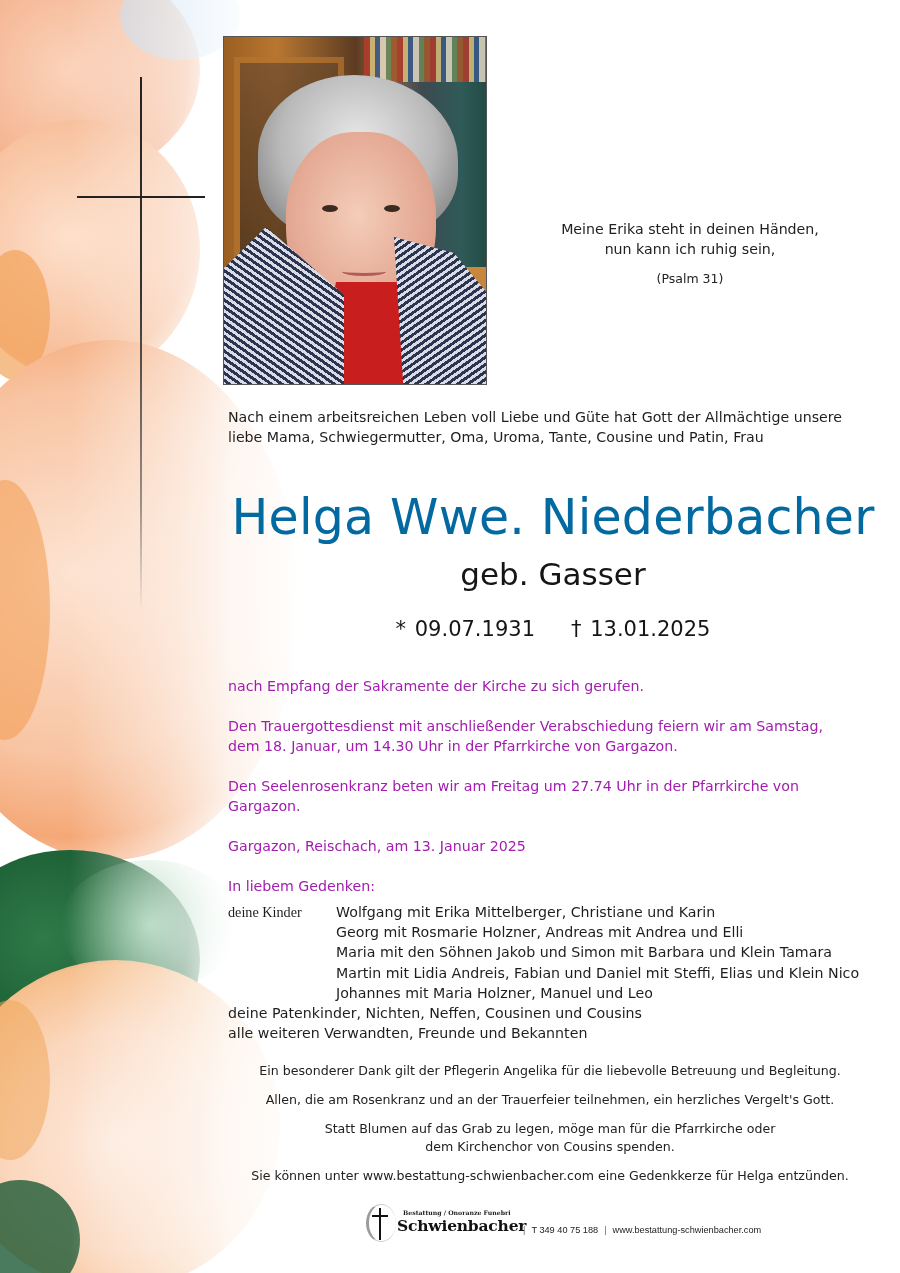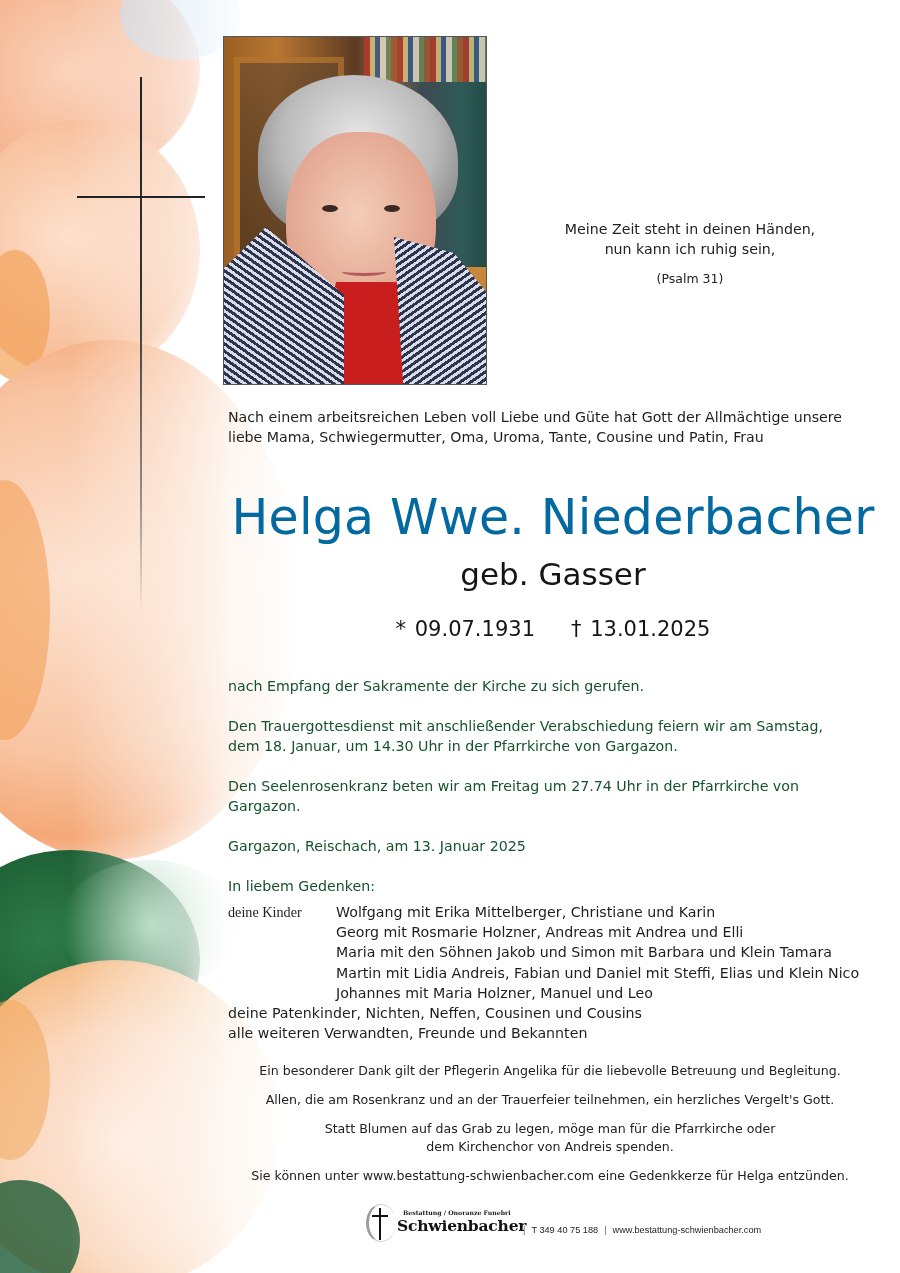--- a/index.html
+++ b/index.html
@@ -46,21 +46,21 @@
   
   .abs { position: absolute; }
   .psalm { left: 540px; top: 220px; width: 300px; text-align: center; font-size: 14.2px; line-height: 19.5px; color: #222; }
   .psalm .ref { margin-top: 10px; font-size: 12.5px; }
   .intro { left: 228px; top: 407px; width: 640px; font-size: 14.2px; line-height: 20px; color: #1e1e1e; }
   .name { left: 230px; top: 490px; width: 646px; text-align: center; font-size: 49px; line-height: 56px; color: #0369a1; letter-spacing: 0.2px; }
   .maiden { left: 230px; top: 552px; width: 646px; text-align: center; font-size: 31px; line-height: 44px; color: #151515; }
   .dates { left: 230px; top: 612px; width: 646px; text-align: center; font-size: 21px; line-height: 34px; color: #151515; word-spacing: 2px; }
   .dates span { display: inline-block; }
   .dates .d2 { margin-left: 36px; }
-  .body-p { left: 228px; width: 640px; font-size: 14.2px; line-height: 20px; color: #14532d; }
+  .body-p { left: 228px; width: 640px; font-size: 14.2px; line-height: 20px; color: #a21caf; }
 
   .family { left: 228px; top: 902px; width: 660px; font-size: 14.2px; line-height: 20.2px; color: #1e1e1e; }
   .family .row { display: flex; }
   .family .lbl { width: 108px; flex: none; font-family: Liberation Serif, serif; }
   .family .names { flex: 1; }
 
   .thanks { left: 240px; width: 620px; text-align: center; font-size: 12.6px; line-height: 18px; color: #222; }
 
   
   .footer { position: absolute; left: 364px; top: 1202px; width: 400px; height: 46px; }
@@ -105,21 +105,21 @@
   <div class="face"></div>
   <div class="eye" style="left:98px; top:168px;"></div>
   <div class="eye" style="left:160px; top:168px;"></div>
   <div class="mouth"></div>
   <div class="shirt"></div>
   <div class="cardigan-l"></div>
   <div class="cardigan-r"></div>
 </div>
 
 <div class="abs psalm">
-  <div>Meine Zeit steht in deinen Händen,</div>
+  <div>Meine Erika steht in deinen Händen,</div>
   <div>nun kann ich ruhig sein,</div>
   <div class="ref">(Psalm 31)</div>
 </div>
 
 <div class="abs intro">
   <div>Nach einem arbeitsreichen Leben voll Liebe und Güte hat Gott der Allmächtige unsere</div>
   <div>liebe Mama, Schwiegermutter, Oma, Uroma, Tante, Cousine und Patin, Frau</div>
 </div>
 
 <div class="abs name">Helga Wwe. Niederbacher</div>
@@ -152,21 +152,21 @@
     </div>
   </div>
   <div>deine Patenkinder, Nichten, Neffen, Cousinen und Cousins</div>
   <div>alle weiteren Verwandten, Freunde und Bekannten</div>
 </div>
 
 <div class="abs thanks" style="top:1062px;">Ein besonderer Dank gilt der Pflegerin Angelika für die liebevolle Betreuung und Begleitung.</div>
 <div class="abs thanks" style="top:1091px;">Allen, die am Rosenkranz und an der Trauerfeier teilnehmen, ein herzliches Vergelt's Gott.</div>
 <div class="abs thanks" style="top:1120px;">
   <div>Statt Blumen auf das Grab zu legen, möge man für die Pfarrkirche oder</div>
-  <div>dem Kirchenchor von Andreis spenden.</div>
+  <div>dem Kirchenchor von Cousins spenden.</div>
 </div>
 <div class="abs thanks" style="top:1167px;">Sie können unter www.bestattung-schwienbacher.com eine Gedenkkerze für Helga entzünden.</div>
 
 <div class="footer">
   <div>
     <div class="logo-ring"></div>
     <div class="logo-cross-v"></div>
     <div class="logo-cross-h"></div>
   </div>
   <div class="logo-sub">Bestattung / Onoranze Funebri</div>

